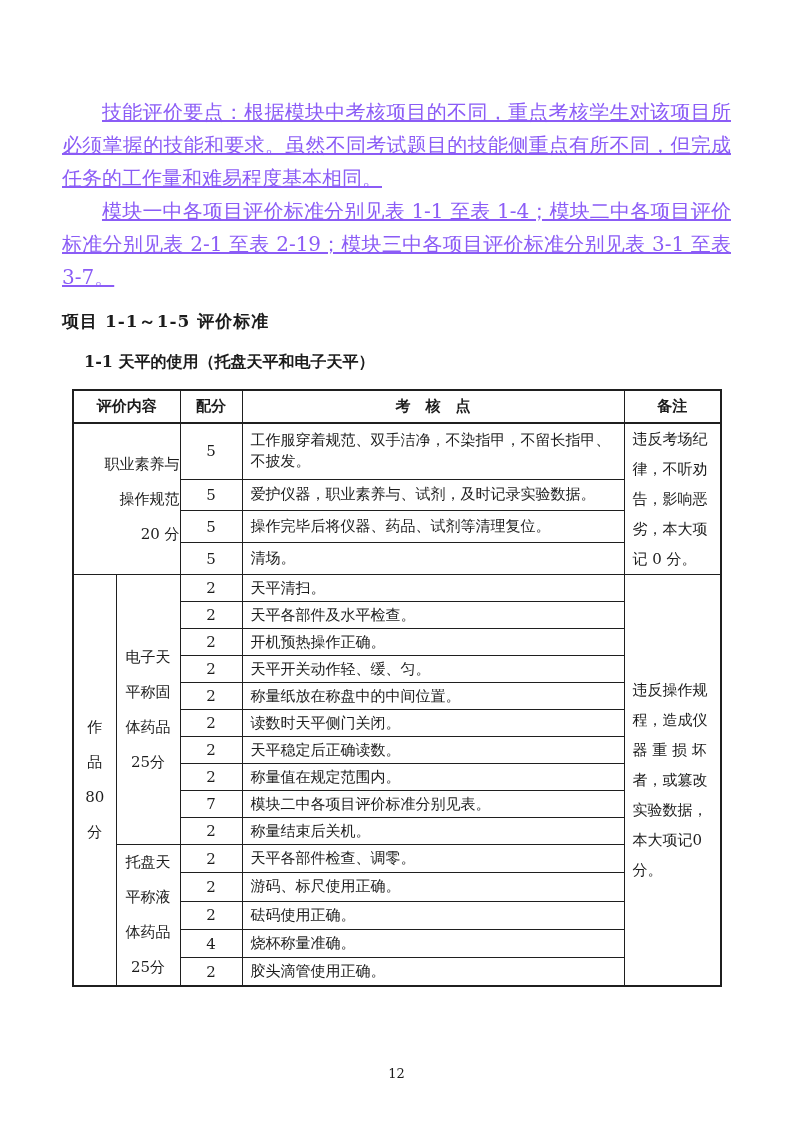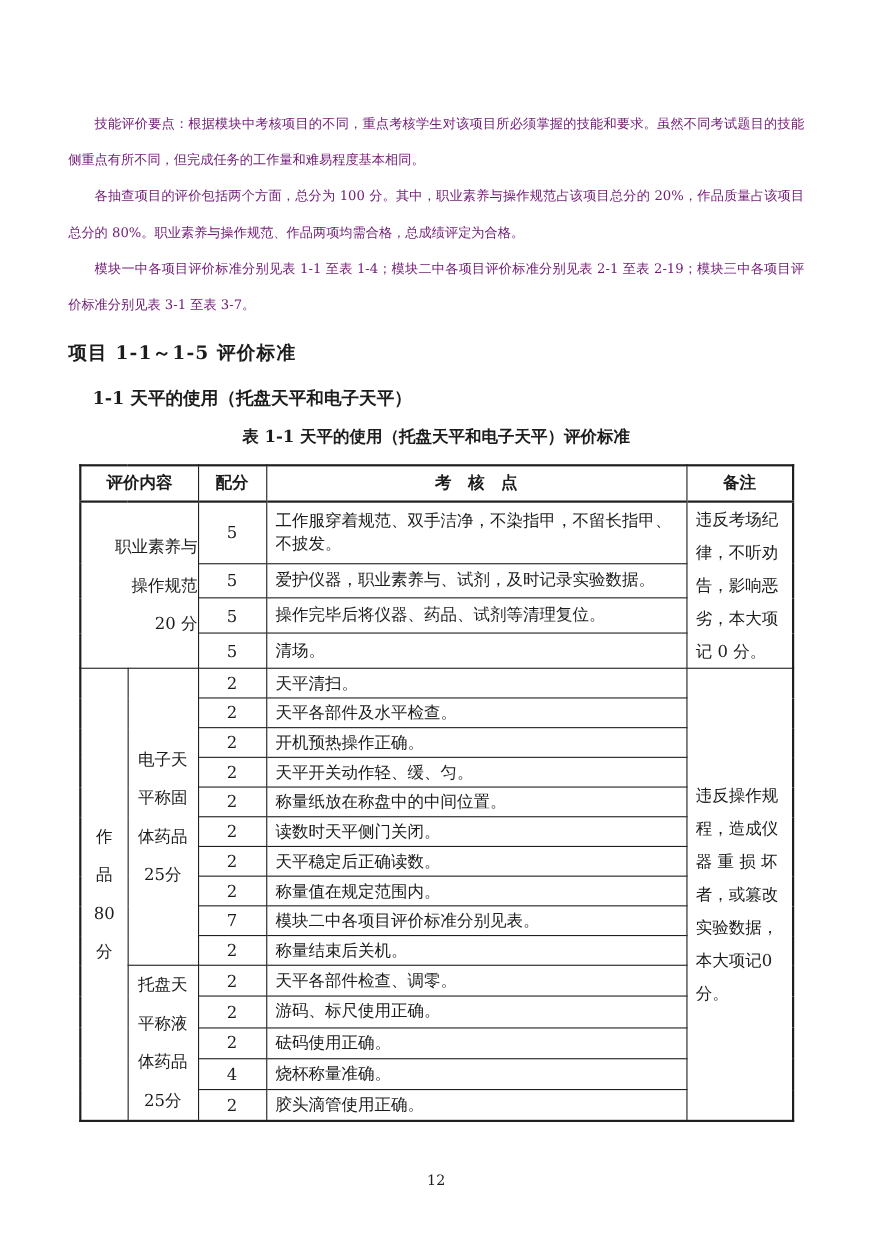--- a/index.html
+++ b/index.html
@@ -4,22 +4,22 @@
 <style>
   * { margin:0; padding:0; box-sizing:border-box; }
   html,body { background:#9e9e9e; }
   body { font-family:"DejaVu Serif","Liberation Serif",serif; }
   .page {
     position:relative; width:793px; height:1122px; margin:0 auto;
     background:#ffffff; color:#1c1c1c; overflow:hidden;
   }
   .content { position:absolute; left:62px; top:96px; width:669px; }
   .para {
-    font-size:12px; line-height:33px; text-align:justify;
-    text-indent:2em; color:#701a75;
+    font-size:20px; line-height:33px; text-align:justify;
+    text-indent:2em; color:#8b5cf6;text-decoration:underline;
   }
   .project-heading {
     margin-top:14px; text-align:left; font-weight:bold; font-size:17px;
     line-height:26px; letter-spacing:1px;
   }
   .section-heading {
     margin-top:15px; padding-left:22px; font-weight:bold; font-size:16px;
     line-height:26px;
   }
   .table-caption {
@@ -54,26 +54,24 @@
     text-align:center; font-size:13px; color:#1c1c1c;
   }
 </style>
 </head>
 <body>
 
 <div class="page">
   <div class="content">
 
     <p class="para">技能评价要点：根据模块中考核项目的不同，重点考核学生对该项目所必须掌握的技能和要求。虽然不同考试题目的技能侧重点有所不同，但完成任务的工作量和难易程度基本相同。</p>
-    <p class="para">各抽查项目的评价包括两个方面，总分为 100 分。其中，职业素养与操作规范占该项目总分的 20%，作品质量占该项目总分的 80%。职业素养与操作规范、作品两项均需合格，总成绩评定为合格。</p>
     <p class="para">模块一中各项目评价标准分别见表 1-1 至表 1-4；模块二中各项目评价标准分别见表 2-1 至表 2-19；模块三中各项目评价标准分别见表 3-1 至表 3-7。</p>
 
     <div class="project-heading">项目 1-1～1-5 评价标准</div>
     <div class="section-heading">1-1 天平的使用（托盘天平和电子天平）</div>
-    <div class="table-caption">表 1-1 天平的使用（托盘天平和电子天平）评价标准</div>
 
     <table class="eval">
       <colgroup>
         <col style="width:43px">
         <col style="width:64px">
         <col style="width:62px">
         <col>
         <col style="width:97px">
       </colgroup>
       <thead>

